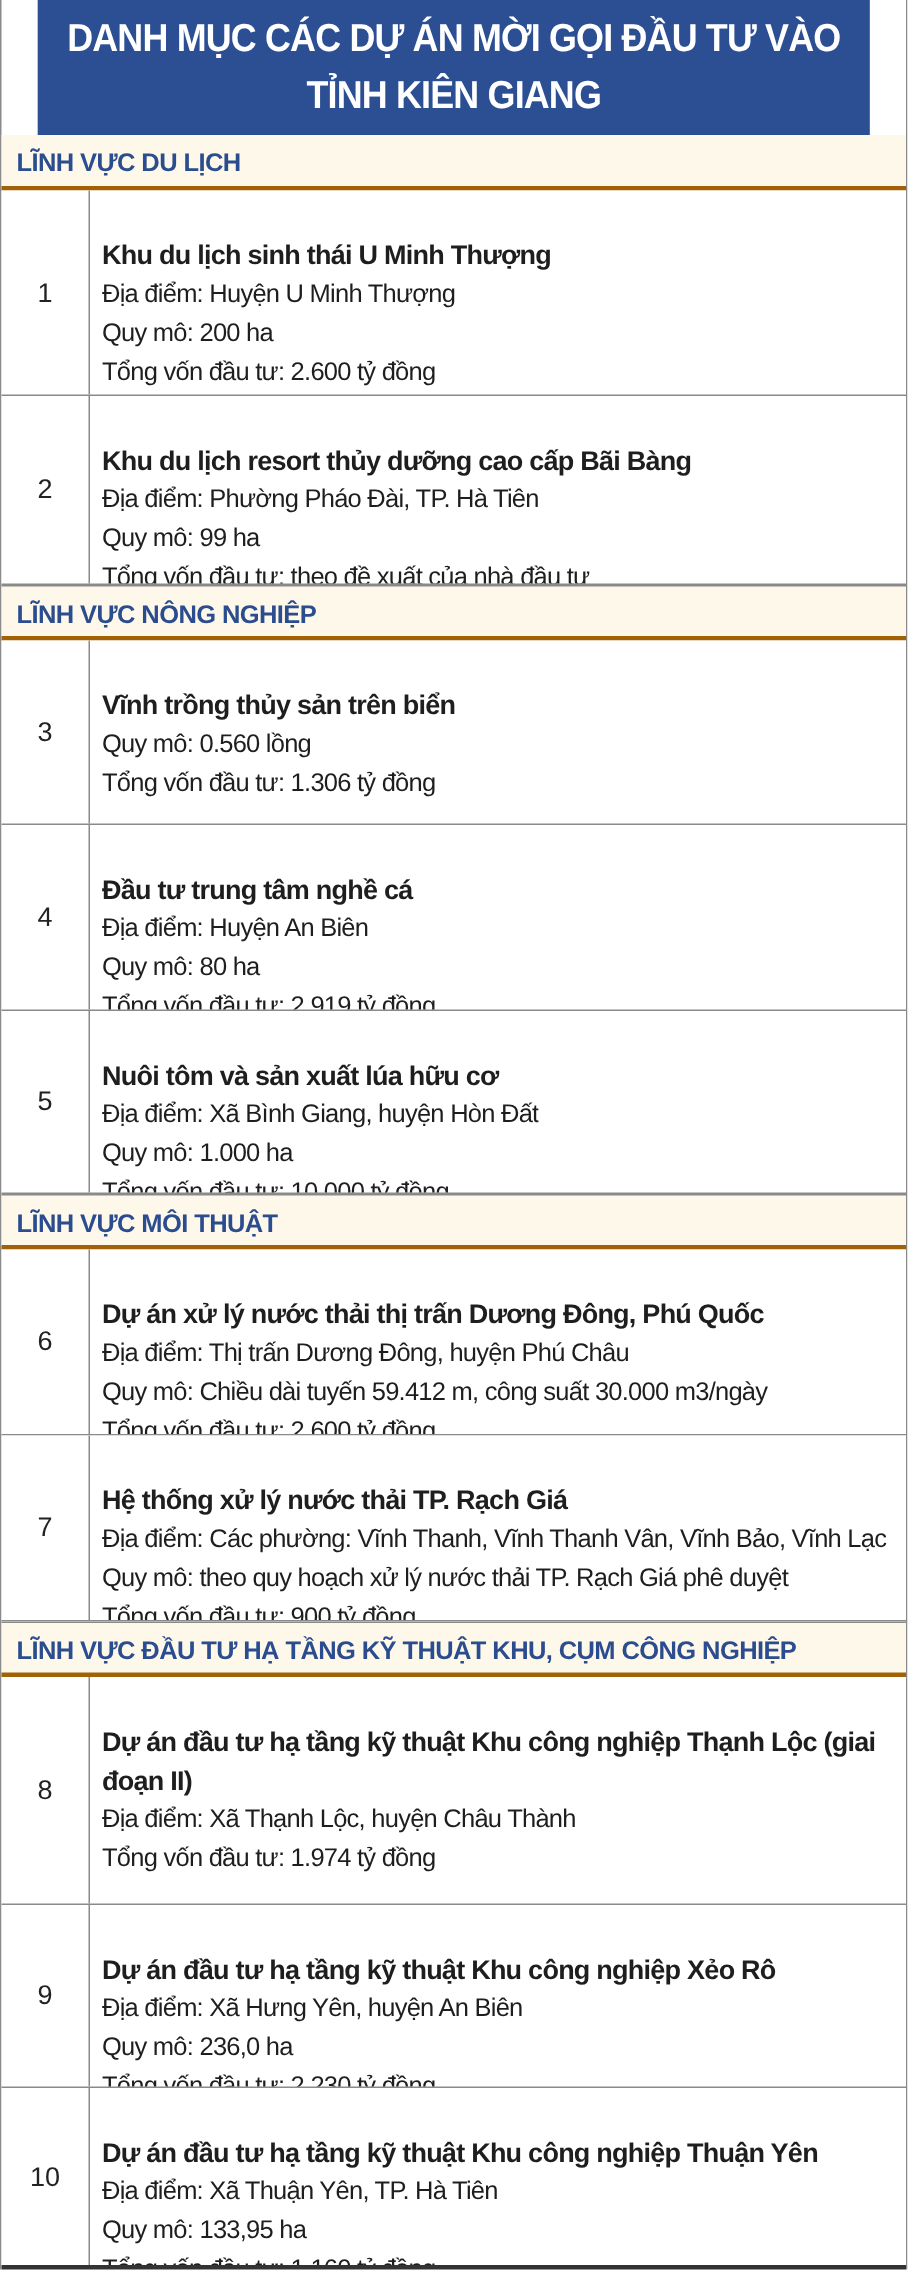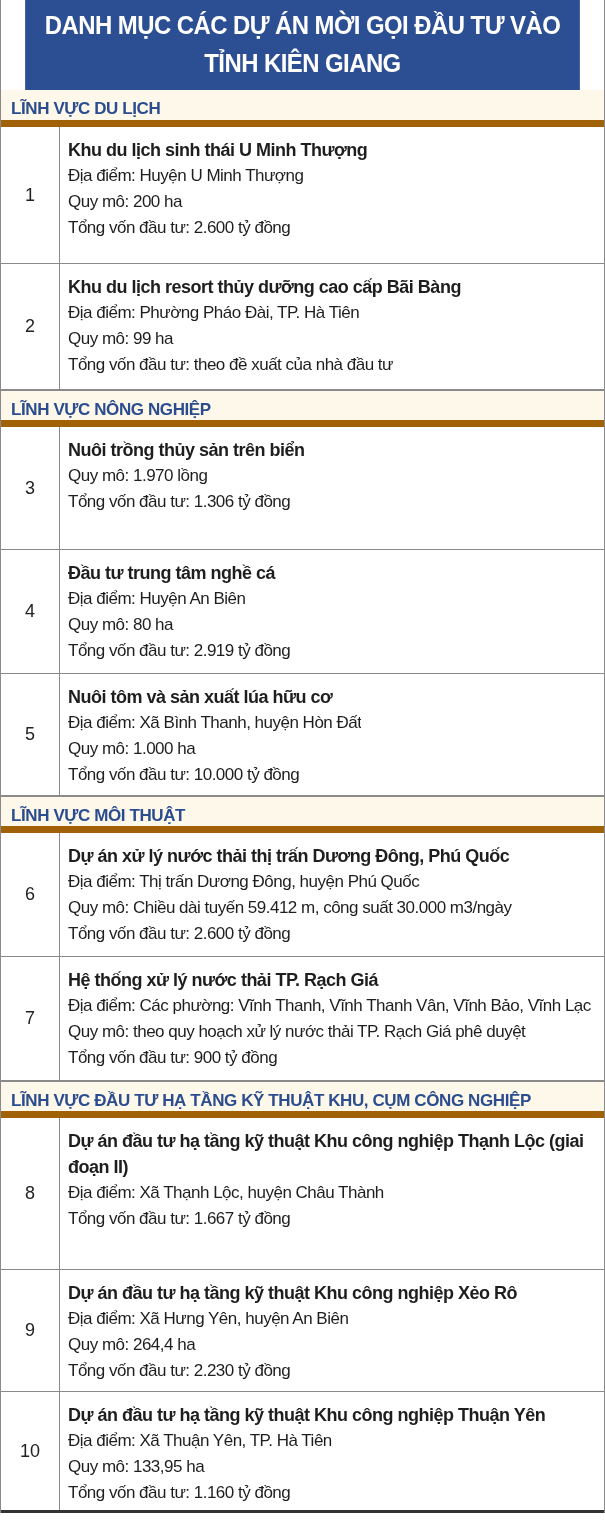--- a/index.html
+++ b/index.html
@@ -9,31 +9,31 @@
     background: #2c4f93; color: #ffffff; text-align: center;
     height: 90px; box-sizing: border-box; padding-top: 6px;
     font-family: "Liberation Sans", sans-serif; font-weight: bold;
     font-size: 26px; line-height: 38px; letter-spacing: -0.6px;
     transform: scaleX(0.92); transform-origin: center;
   }
   .title span { display: block; }
   .section {
     background: #fdf8e9; color: #2b4d8f; font-weight: bold;
     font-size: 17px; height: 37px; line-height: 38px; box-sizing: border-box;
-    padding-left: 10px; border-bottom: 7px solid #a16207; border-top: 1px solid #8a8a8a;
+    padding-left: 10px; border-bottom: 3px solid #a16207; border-top: 1px solid #8a8a8a;
     letter-spacing: -0.4px; white-space: nowrap;
   }
   .row { display: flex; border-bottom: 1px solid #8a8a8a; background: #ffffff; }
   .num {
     width: 58px; flex: 0 0 58px; border-right: 1px solid #8a8a8a;
     display: flex; align-items: center; justify-content: center;
     font-size: 18px; color: #222;
   }
   .body { padding: 10px 0 8px 8px; color: #1e1e1e; font-size: 17px; line-height: 26px; letter-spacing: -0.5px; white-space: nowrap; overflow: hidden; }
-  .body .name { font-weight: bold; font-size: 18px; white-space: normal; padding-right: 20px; line-height: 26px; }
+  .body .name { font-weight: bold; font-size: 18px; white-space: normal; padding-right: 20px; line-height: 26px; margin-top: 20px; }
   .sec-first { border-top: none; }
   .last { border-bottom: 3px solid #333; }
 </style>
 </head>
 <body>
 
 <div class="sheet">
   <div class="title">
     <span>DANH MỤC CÁC DỰ ÁN MỜI GỌI ĐẦU TƯ VÀO</span>
     <span>TỈNH KIÊN GIANG</span>
@@ -56,79 +56,79 @@
       <div>Địa điểm: Phường Pháo Đài, TP. Hà Tiên</div>
       <div>Quy mô: 99 ha</div>
       <div>Tổng vốn đầu tư: theo đề xuất của nhà đầu tư</div>
     </div>
   </div>
 
   <div class="section">LĨNH VỰC NÔNG NGHIỆP</div>
   <div class="row" style="height:122px">
     <div class="num">3</div>
     <div class="body">
-      <div class="name">Nuôi trồng thủy sản trên biển</div>
-      <div>Quy mô: 1.970 lồng</div>
+      <div class="name">Vĩnh trồng thủy sản trên biển</div>
+      <div>Quy mô: 0.560 lồng</div>
       <div>Tổng vốn đầu tư: 1.306 tỷ đồng</div>
     </div>
   </div>
   <div class="row" style="height:123px">
     <div class="num">4</div>
     <div class="body">
       <div class="name">Đầu tư trung tâm nghề cá</div>
       <div>Địa điểm: Huyện An Biên</div>
       <div>Quy mô: 80 ha</div>
       <div>Tổng vốn đầu tư: 2.919 tỷ đồng</div>
     </div>
   </div>
   <div class="row" style="height:121px">
     <div class="num">5</div>
     <div class="body">
       <div class="name">Nuôi tôm và sản xuất lúa hữu cơ</div>
-      <div>Địa điểm: Xã Bình Thanh, huyện Hòn Đất</div>
+      <div>Địa điểm: Xã Bình Giang, huyện Hòn Đất</div>
       <div>Quy mô: 1.000 ha</div>
       <div>Tổng vốn đầu tư: 10.000 tỷ đồng</div>
     </div>
   </div>
 
   <div class="section">LĨNH VỰC MÔI THUẬT</div>
   <div class="row" style="height:123px">
     <div class="num">6</div>
     <div class="body">
       <div class="name">Dự án xử lý nước thải thị trấn Dương Đông, Phú Quốc</div>
-      <div>Địa điểm: Thị trấn Dương Đông, huyện Phú Quốc</div>
+      <div>Địa điểm: Thị trấn Dương Đông, huyện Phú Châu</div>
       <div>Quy mô: Chiều dài tuyến 59.412 m, công suất 30.000 m3/ngày</div>
       <div>Tổng vốn đầu tư: 2.600 tỷ đồng</div>
     </div>
   </div>
   <div class="row" style="height:123px">
     <div class="num">7</div>
     <div class="body">
       <div class="name">Hệ thống xử lý nước thải TP. Rạch Giá</div>
       <div>Địa điểm: Các phường: Vĩnh Thanh, Vĩnh Thanh Vân, Vĩnh Bảo, Vĩnh Lạc</div>
       <div>Quy mô: theo quy hoạch xử lý nước thải TP. Rạch Giá phê duyệt</div>
       <div>Tổng vốn đầu tư: 900 tỷ đồng</div>
     </div>
   </div>
 
   <div class="section">LĨNH VỰC ĐẦU TƯ HẠ TẦNG KỸ THUẬT KHU, CỤM CÔNG NGHIỆP</div>
   <div class="row" style="height:151px">
     <div class="num">8</div>
     <div class="body" style="white-space:normal">
       <div class="name">Dự án đầu tư hạ tầng kỹ thuật Khu công nghiệp Thạnh Lộc (giai đoạn II)</div>
       <div>Địa điểm: Xã Thạnh Lộc, huyện Châu Thành</div>
-      <div>Tổng vốn đầu tư: 1.667 tỷ đồng</div>
+      <div>Tổng vốn đầu tư: 1.974 tỷ đồng</div>
     </div>
   </div>
   <div class="row" style="height:121px">
     <div class="num">9</div>
     <div class="body">
       <div class="name">Dự án đầu tư hạ tầng kỹ thuật Khu công nghiệp Xẻo Rô</div>
       <div>Địa điểm: Xã Hưng Yên, huyện An Biên</div>
-      <div>Quy mô: 264,4 ha</div>
+      <div>Quy mô: 236,0 ha</div>
       <div>Tổng vốn đầu tư: 2.230 tỷ đồng</div>
     </div>
   </div>
   <div class="row last" style="height:118px">
     <div class="num">10</div>
     <div class="body">
       <div class="name">Dự án đầu tư hạ tầng kỹ thuật Khu công nghiệp Thuận Yên</div>
       <div>Địa điểm: Xã Thuận Yên, TP. Hà Tiên</div>
       <div>Quy mô: 133,95 ha</div>
       <div>Tổng vốn đầu tư: 1.160 tỷ đồng</div>

